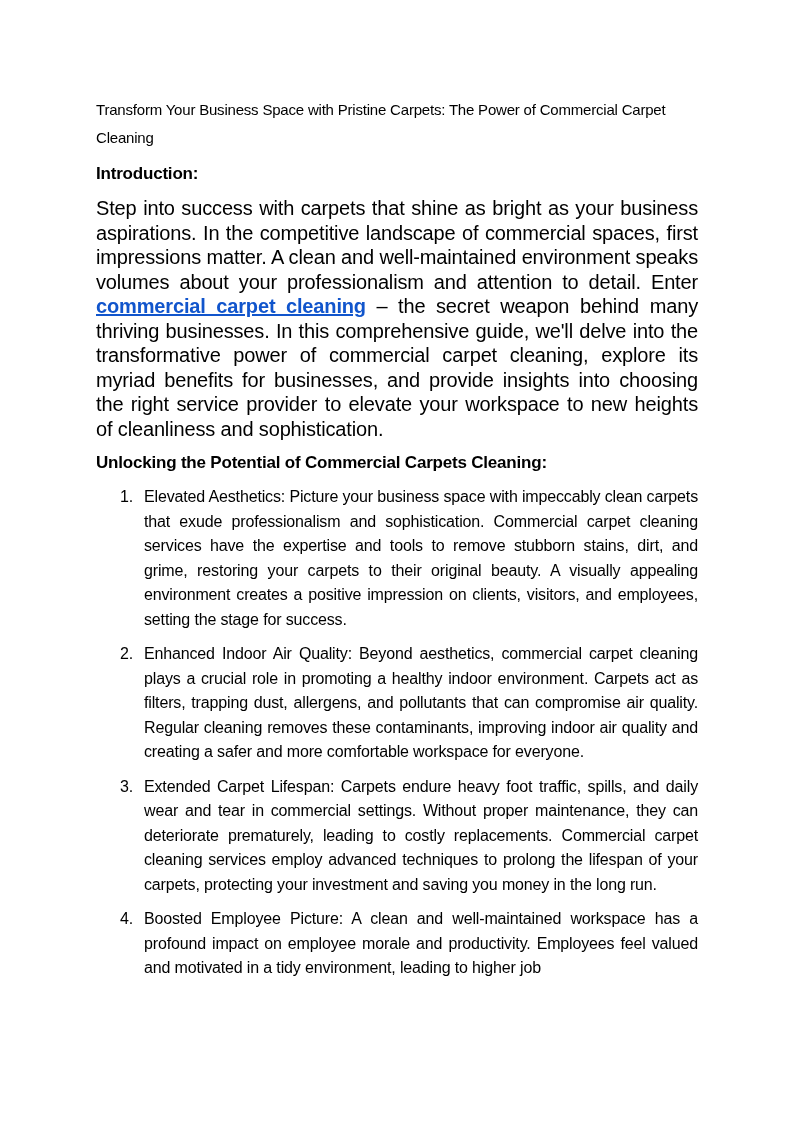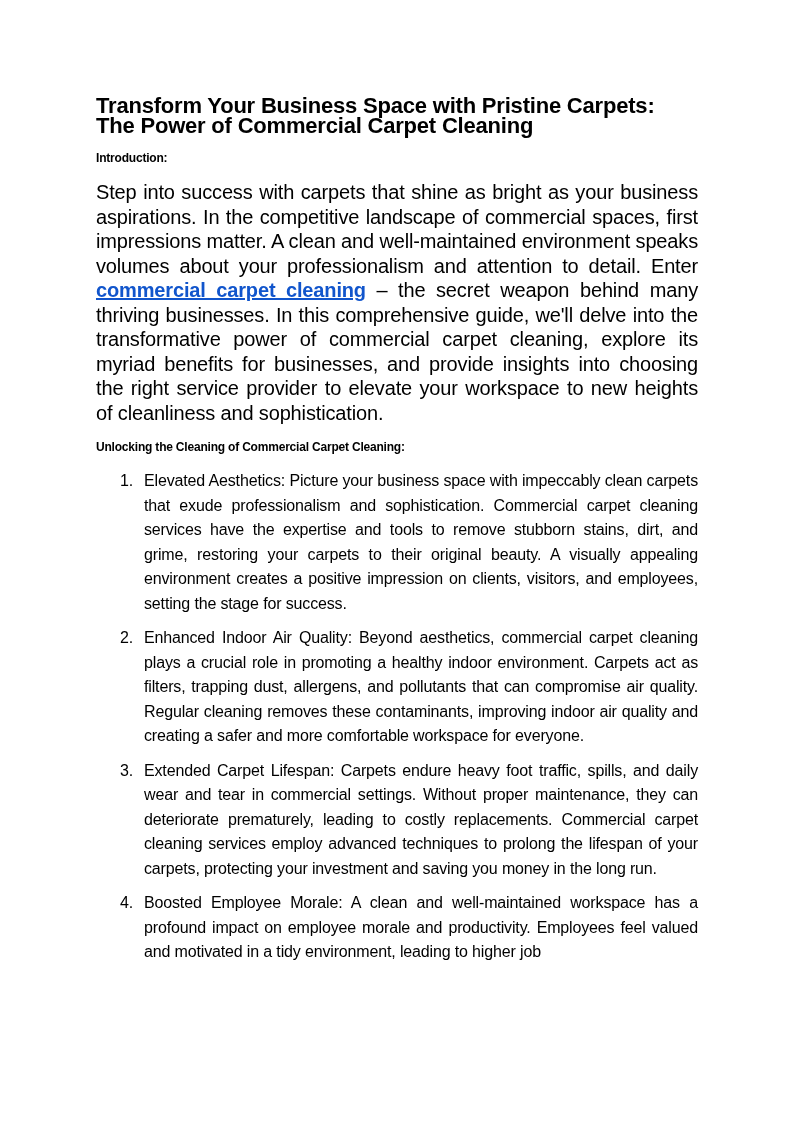--- a/index.html
+++ b/index.html
@@ -1,35 +1,35 @@
 <!DOCTYPE html>
 <html><head>
 <meta charset="utf-8">
 <style>
   html, body { margin: 0; padding: 0; background: #ffffff; }
   body { width: 794px; height: 1123px; overflow: hidden; position: relative;
          font-family: "Liberation Sans", sans-serif; color: #000; }
   .page { position: absolute; left: 96px; top: 96px; width: 602px; }
-  h1 { font-size: 22px; font-weight: bold; line-height: 20px; margin: 0 0 10px 0; letter-spacing: -0.2px; }
-  h2 { font-size: 12px; font-weight: bold; line-height: 24px; margin: 0 0 10px 0; letter-spacing: -0.2px; }
+  h1 { font-size: 15px; font-weight: normal; line-height: 28px; margin: 0 0 10px 0; letter-spacing: -0.2px; }
+  h2 { font-size: 17px; font-weight: bold; line-height: 24px; margin: 0 0 10px 0; letter-spacing: -0.2px; }
   p { font-size: 20px; line-height: 24.5px; margin: 0 0 10px 0; text-align: justify; letter-spacing: -0.15px; }
   a.link { color: #1155cc; font-weight: bold; text-decoration: underline; }
   ol { margin: 0; padding: 0; list-style: none; }
   ol li { position: relative; padding-left: 48px; font-size: 16px; line-height: 24.5px;
           text-align: justify; margin-bottom: 10px; letter-spacing: -0.15px; }
   ol li .num { position: absolute; left: 24px; top: 0; }
   ol li b { font-weight: normal; }
 </style>
 </head>
 <body>
 
 <div class="page">
   <h1>Transform Your Business Space with Pristine Carpets: The Power of Commercial Carpet Cleaning</h1>
   <h2>Introduction:</h2>
   <p><span>Step into success with carpets that shine as bright as your business aspirations. In the competitive landscape of commercial spaces, first impressions matter. A clean and well-maintained environment speaks volumes about your professionalism and attention to detail. Enter </span><a class="link" href="#">commercial carpet cleaning</a><span> – the secret weapon behind many thriving businesses. In this comprehensive guide, we'll delve into the transformative power of commercial carpet cleaning, explore its myriad benefits for businesses, and provide insights into choosing the right service provider to elevate your workspace to new heights of cleanliness and sophistication.</span></p>
-  <h2>Unlocking the Cleaning of Commercial Carpet Cleaning:</h2>
+  <h2>Unlocking the Potential of Commercial Carpets Cleaning:</h2>
   <ol>
     <li><span class="num">1.</span><b>Elevated Aesthetics:</b><span> Picture your business space with impeccably clean carpets that exude professionalism and sophistication. Commercial carpet cleaning services have the expertise and tools to remove stubborn stains, dirt, and grime, restoring your carpets to their original beauty. A visually appealing environment creates a positive impression on clients, visitors, and employees, setting the stage for success.</span></li>
     <li><span class="num">2.</span><b>Enhanced Indoor Air Quality:</b><span> Beyond aesthetics, commercial carpet cleaning plays a crucial role in promoting a healthy indoor environment. Carpets act as filters, trapping dust, allergens, and pollutants that can compromise air quality. Regular cleaning removes these contaminants, improving indoor air quality and creating a safer and more comfortable workspace for everyone.</span></li>
     <li><span class="num">3.</span><b>Extended Carpet Lifespan:</b><span> Carpets endure heavy foot traffic, spills, and daily wear and tear in commercial settings. Without proper maintenance, they can deteriorate prematurely, leading to costly replacements. Commercial carpet cleaning services employ advanced techniques to prolong the lifespan of your carpets, protecting your investment and saving you money in the long run.</span></li>
-    <li><span class="num">4.</span><b>Boosted Employee Morale:</b><span> A clean and well-maintained workspace has a profound impact on employee morale and productivity. Employees feel valued and motivated in a tidy environment, leading to higher job</span></li>
+    <li><span class="num">4.</span><b>Boosted Employee Picture:</b><span> A clean and well-maintained workspace has a profound impact on employee morale and productivity. Employees feel valued and motivated in a tidy environment, leading to higher job</span></li>
   </ol>
 </div>
 
 </body></html>

